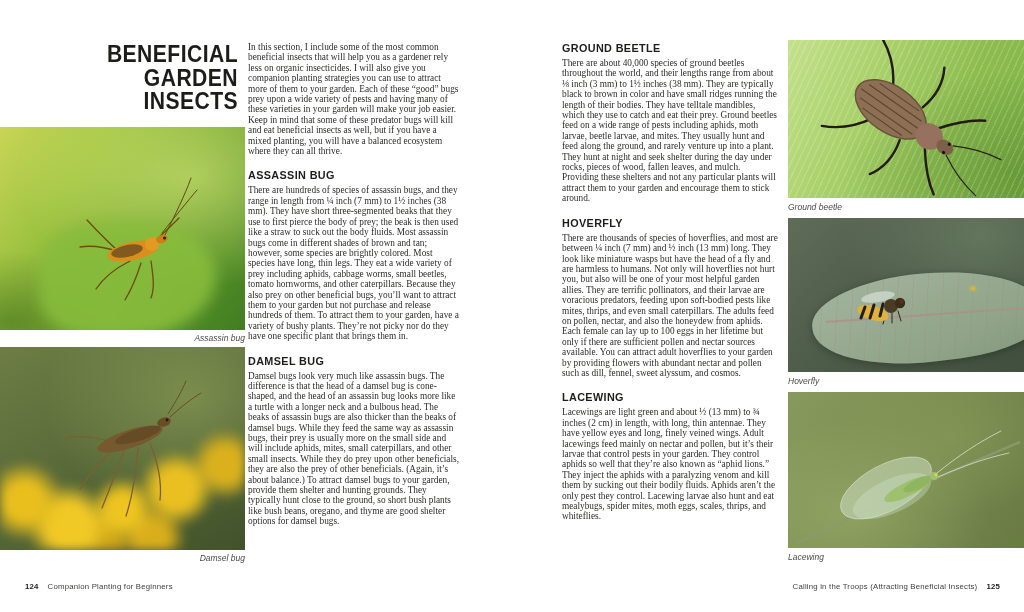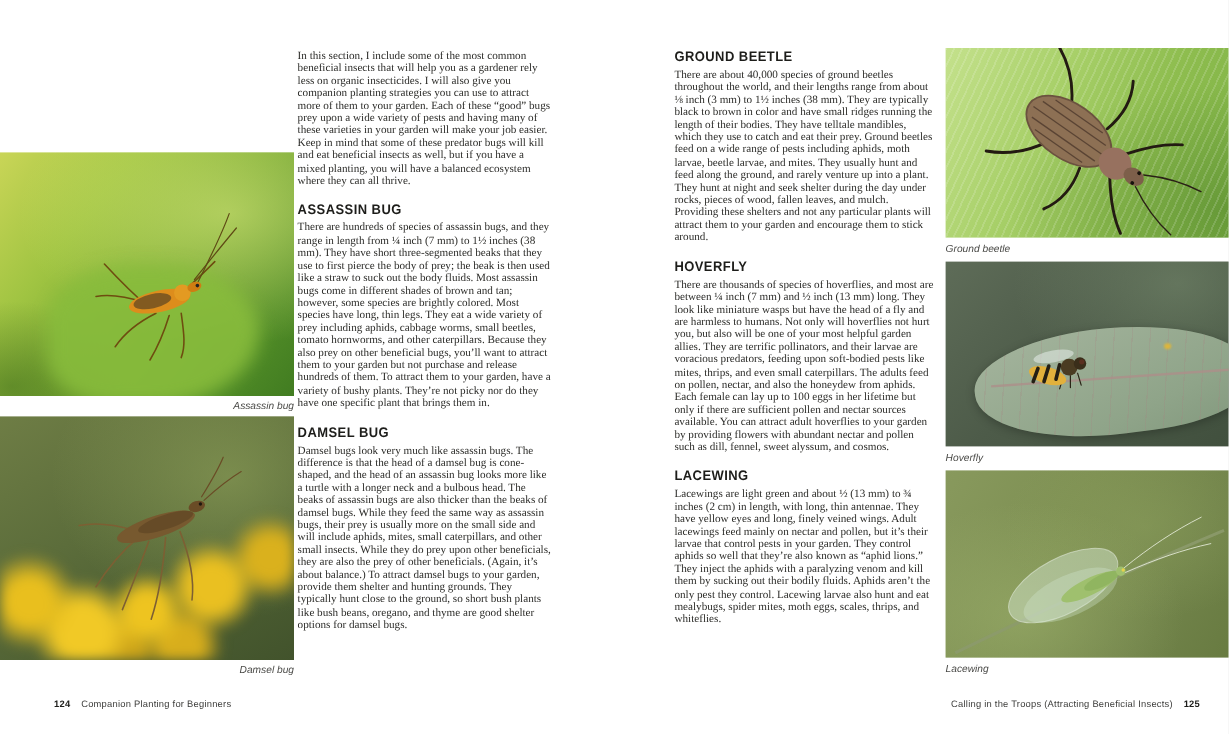--- a/index.html
+++ b/index.html
@@ -98,29 +98,34 @@
   #cap-hoverfly { left:788px; top:376px; width:150px; }
   #cap-lacewing { left:788px; top:552px; width:150px; }
   
   .footer {
     position:absolute; top:582px;
     font-family:"Liberation Sans","DejaVu Sans",sans-serif;
     font-size:7.8px; color:#3c3c3a; letter-spacing:.2px;
   }
   .footer .pgnum { font-weight:700; color:#1d1d1a; }
   #footer-left { left:25px; }
-  #footer-left .pgnum { margin-right:9px;margin-left:20px; }
+  #footer-left .pgnum { margin-right:9px; }
   #footer-right { right:24px; text-align:left;padding-left:40px; }
   #footer-right .pgnum { margin-left:9px; }
 </style>
 </head>
 <body>
 
 <div class="spread">
 
+  <div class="title-block">
+    <div class="tline">BENEFICIAL</div>
+    <div class="tline">GARDEN</div>
+    <div class="tline">INSECTS</div>
+  </div>
 
   <div class="col col-left">
     <p class="body-text">In this section, I include some of the most common beneficial insects that will help you as a gardener rely less on organic insecticides. I will also give you companion planting strategies you can use to attract more of them to your garden. Each of these “good” bugs prey upon a wide variety of pests and having many of these varieties in your garden will make your job easier. Keep in mind that some of these predator bugs will kill and eat beneficial insects as well, but if you have a mixed planting, you will have a balanced ecosystem where they can all thrive.</p>
     <h3 class="sec-heading">ASSASSIN BUG</h3>
     <p class="body-text">There are hundreds of species of assassin bugs, and they range in length from ¼ inch (7 mm) to 1½ inches (38 mm). They have short three-segmented beaks that they use to first pierce the body of prey; the beak is then used like a straw to suck out the body fluids. Most assassin bugs come in different shades of brown and tan; however, some species are brightly colored. Most species have long, thin legs. They eat a wide variety of prey including aphids, cabbage worms, small beetles, tomato hornworms, and other caterpillars. Because they also prey on other beneficial bugs, you’ll want to attract them to your garden but not purchase and release hundreds of them. To attract them to your garden, have a variety of bushy plants. They’re not picky nor do they have one specific plant that brings them in.</p>
     <h3 class="sec-heading">DAMSEL BUG</h3>
     <p class="body-text">Damsel bugs look very much like assassin bugs. The difference is that the head of a damsel bug is cone-shaped, and the head of an assassin bug looks more like a turtle with a longer neck and a bulbous head. The beaks of assassin bugs are also thicker than the beaks of damsel bugs. While they feed the same way as assassin bugs, their prey is usually more on the small side and will include aphids, mites, small caterpillars, and other small insects. While they do prey upon other beneficials, they are also the prey of other beneficials. (Again, it’s about balance.) To attract damsel bugs to your garden, provide them shelter and hunting grounds. They typically hunt close to the ground, so short bush plants like bush beans, oregano, and thyme are good shelter options for damsel bugs.</p>
   </div>
 
   <div class="photo" id="ph-assassin">

